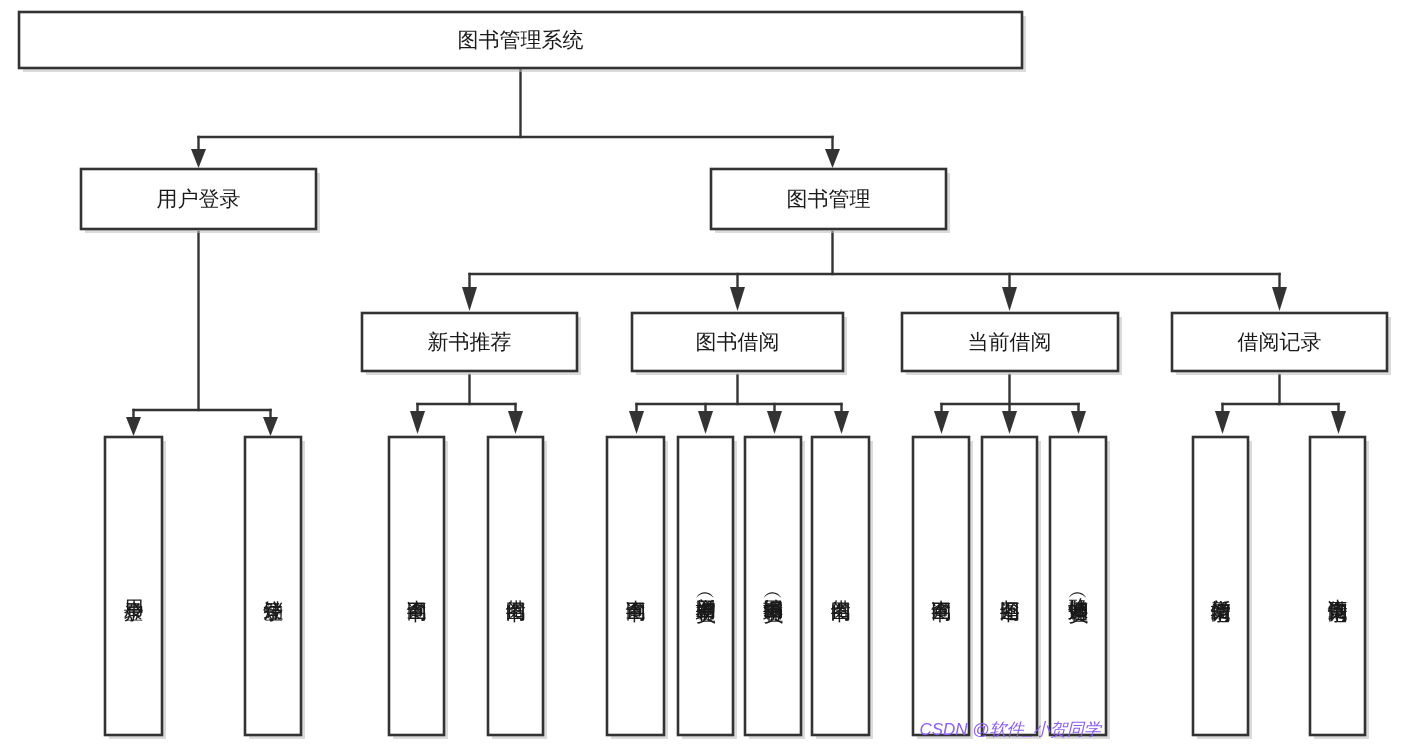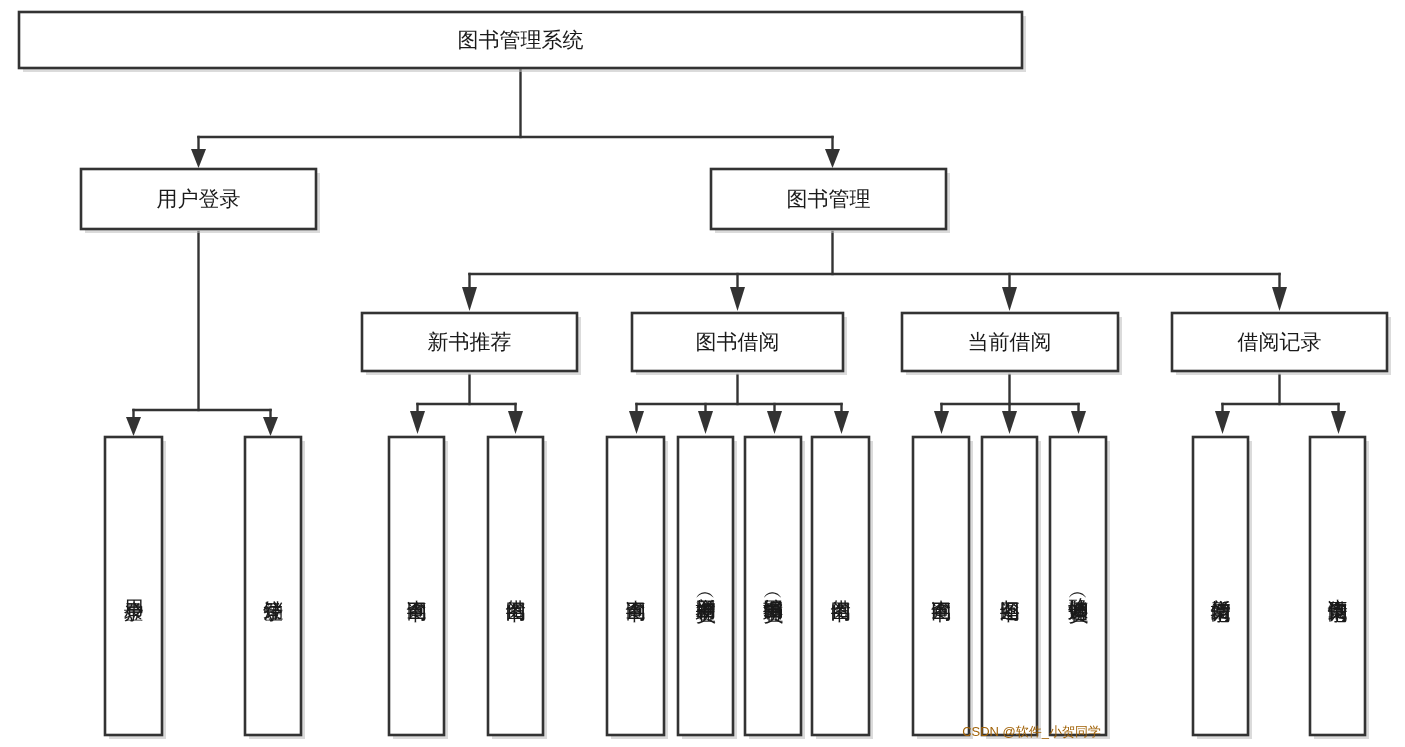--- a/index.html
+++ b/index.html
@@ -27,22 +27,22 @@
     writing-mode:vertical-rl;text-orientation:upright;
     font-family:"Liberation Sans","DejaVu Sans",sans-serif;
     font-size:20px;line-height:1.18;color:#1a1a1a;
     letter-spacing:1px;
     text-align:center;
     white-space:normal;
   }
   #watermark{
     position:absolute;right:10px;bottom:6px;
     font-family:"Liberation Sans","DejaVu Sans",sans-serif;
-    font-size:13px;color:#a16207;
-    white-space:nowrap;pointer-events:none;
+    font-size:17px;color:#8b5cf6;
+    white-space:nowrap;pointer-events:none;font-style:italic;
   }
 </style>
 </head>
 <body>
 
 <div id="diagram-root">
 
   <svg id="chart" viewBox="0 0 1405 747" xmlns="http://www.w3.org/2000/svg">
 
     <g>

